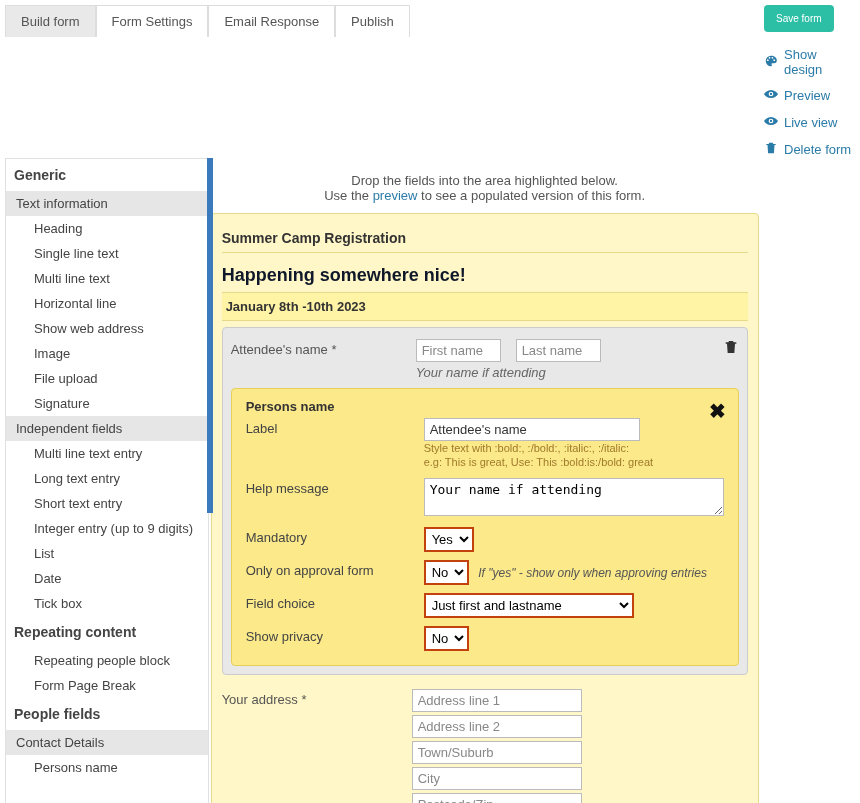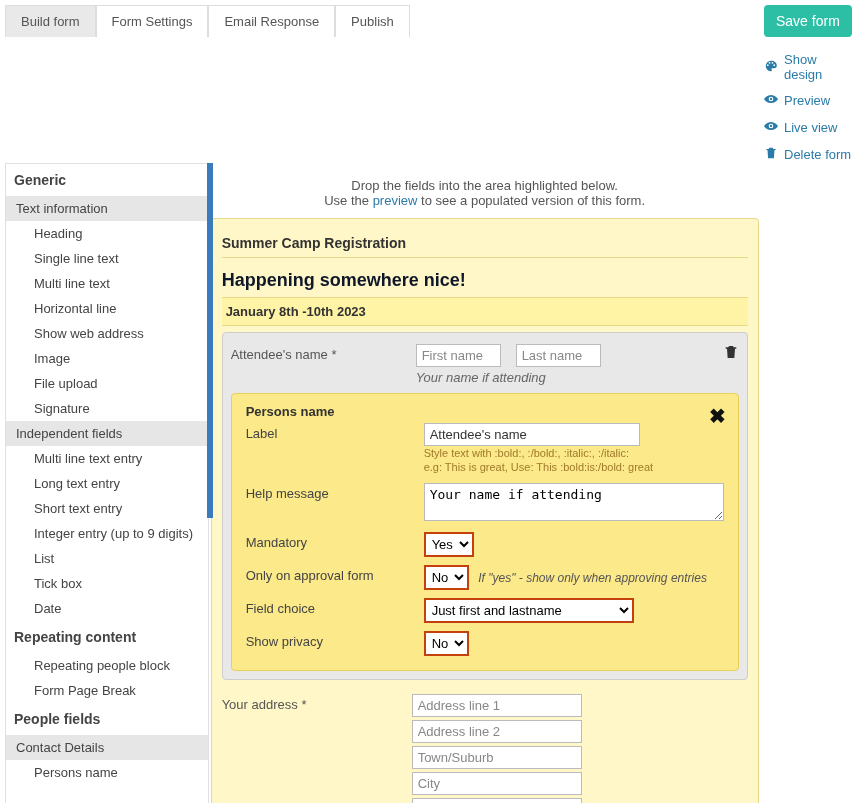--- a/index.html
+++ b/index.html
@@ -35,21 +35,21 @@
     margin-left: auto;
     padding-top: 5px;
     padding-right: 5px;
   }
   .save-btn {
     background: #2dbfa6;
     color: #fff;
     border: none;
     border-radius: 4px;
     padding: 8px 12px;
-    font-size: 14px;
+    font-size: 10px;
     cursor: pointer;
     margin-bottom: 15px;
     width: auto;
   }
   .right-links { display: flex; flex-direction: column; gap: 10px; }
   .right-link {
     display: flex;
     align-items: center;
     gap: 6px;
     color: #2b7ba8;
@@ -245,22 +245,22 @@
     <div class="sb-item">Show web address</div>
     <div class="sb-item">Image</div>
     <div class="sb-item">File upload</div>
     <div class="sb-item">Signature</div>
     <div class="sb-sub">Independent fields</div>
     <div class="sb-item">Multi line text entry</div>
     <div class="sb-item">Long text entry</div>
     <div class="sb-item">Short text entry</div>
     <div class="sb-item">Integer entry (up to 9 digits)</div>
     <div class="sb-item">List</div>
+    <div class="sb-item">Date</div>
     <div class="sb-item">Tick box</div>
-    <div class="sb-item">Date</div>
     <div class="sb-head">Repeating content</div>
     <div class="sb-item">Repeating people block</div>
     <div class="sb-item">Form Page Break</div>
     <div class="sb-head">People fields</div>
     <div class="sb-sub">Contact Details</div>
     <div class="sb-item">Persons name</div>
 
   </div>
 
   <div class="builder">

